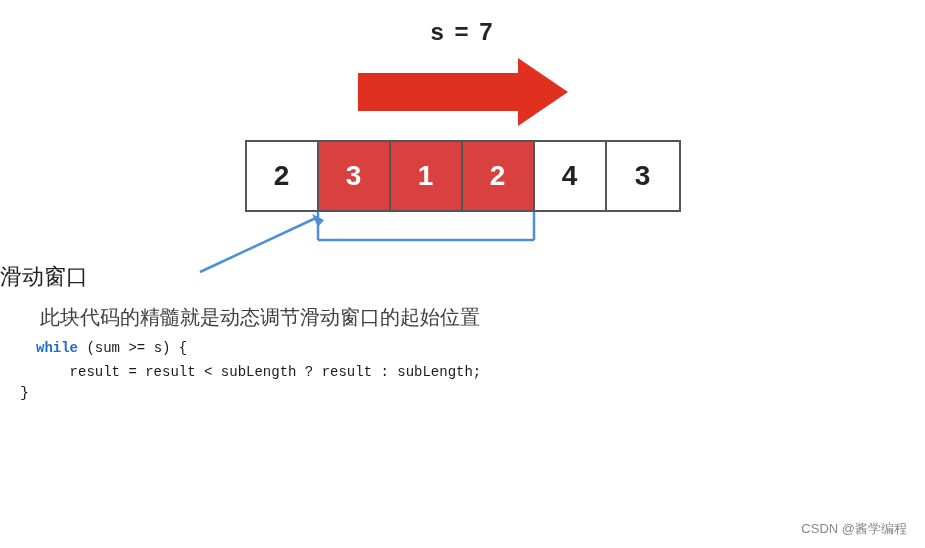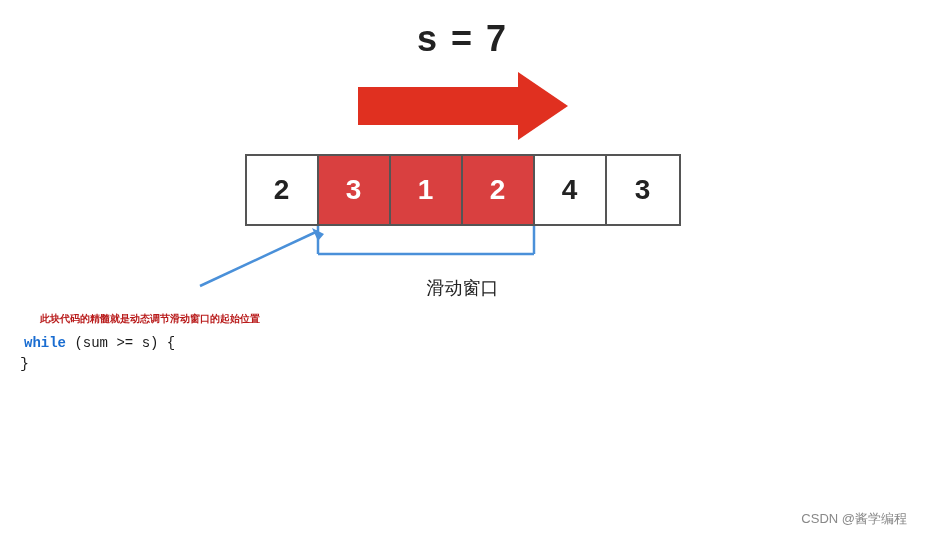--- a/index.html
+++ b/index.html
@@ -9,21 +9,21 @@
       background: #ffffff;
       font-family: Arial, sans-serif;
       overflow: hidden;
       position: relative;
     }
 
     
     .title-area {
       text-align: center;
       padding-top: 18px;
-      font-size: 36px;
+      font-size: 24px;
       font-weight: bold;
       color: #222;
       letter-spacing: 2px;
     }
 
     
     .arrow-container {
       display: flex;
       justify-content: center;
       margin-top: 12px;
@@ -74,55 +74,53 @@
     .cell:last-child {
       border-right: none;
     }
     .cell.highlighted {
       background: #d94040;
       color: #fff;
     }
 
     
     .sliding-label {
-      text-align: center;
-      font-size: 18px;
+      font-size: 22px;
       color: #222;
       margin-top: 2px;
     }
 
     
     .desc-text {
-      font-size: 10px;
-      color: #b91c1c;
+      font-size: 20px;
+      color: #404040;
       margin-left: 40px;
       margin-top: 12px;
-      font-weight: bold;
     }
 
     
     .code-block {
       font-family: 'Courier New', Courier, monospace;
       font-size: 14px;
-      margin-left: 24px;
+      margin-left: 36px;
       margin-top: 6px;
       line-height: 1.7;
     }
     .code-line {
       display: block;
       white-space: pre;
     }
     .kw { color: #1a6dd1; font-weight: bold; }
     .cm { color: #d94040; }
     .normal { color: #1a1a1a; }
 
     
     .watermark {
       position: absolute;
-      bottom: 20px;
+      bottom: 10px;
       right: 18px;
       font-size: 13px;
       color: #888;
     }
 
     
     .code-brace {
       font-family: 'Courier New', Courier, monospace;
       font-size: 15px;
       color: #1a1a1a;
@@ -172,16 +170,17 @@
     <polygon points="312,2 324,8 318,15" fill="#4a90d9"></polygon>
   </svg>
 </div>
 
 <div class="sliding-label" style="margin-top:-20px;">滑动窗口</div>
 
 <div class="desc-text">此块代码的精髓就是动态调节滑动窗口的起始位置</div>
 
 <div class="code-block">
   <span class="code-line"><span class="kw">while</span><span class="normal"> (sum &gt;= s) {</span></span>
+  <span class="code-line"><span class="normal">    result = result &lt; subLength ? result : subLength;</span></span>
 </div>
 <div class="code-brace">}</div>
 
 <div class="watermark">CSDN @酱学编程</div>
 
 </body></html>

